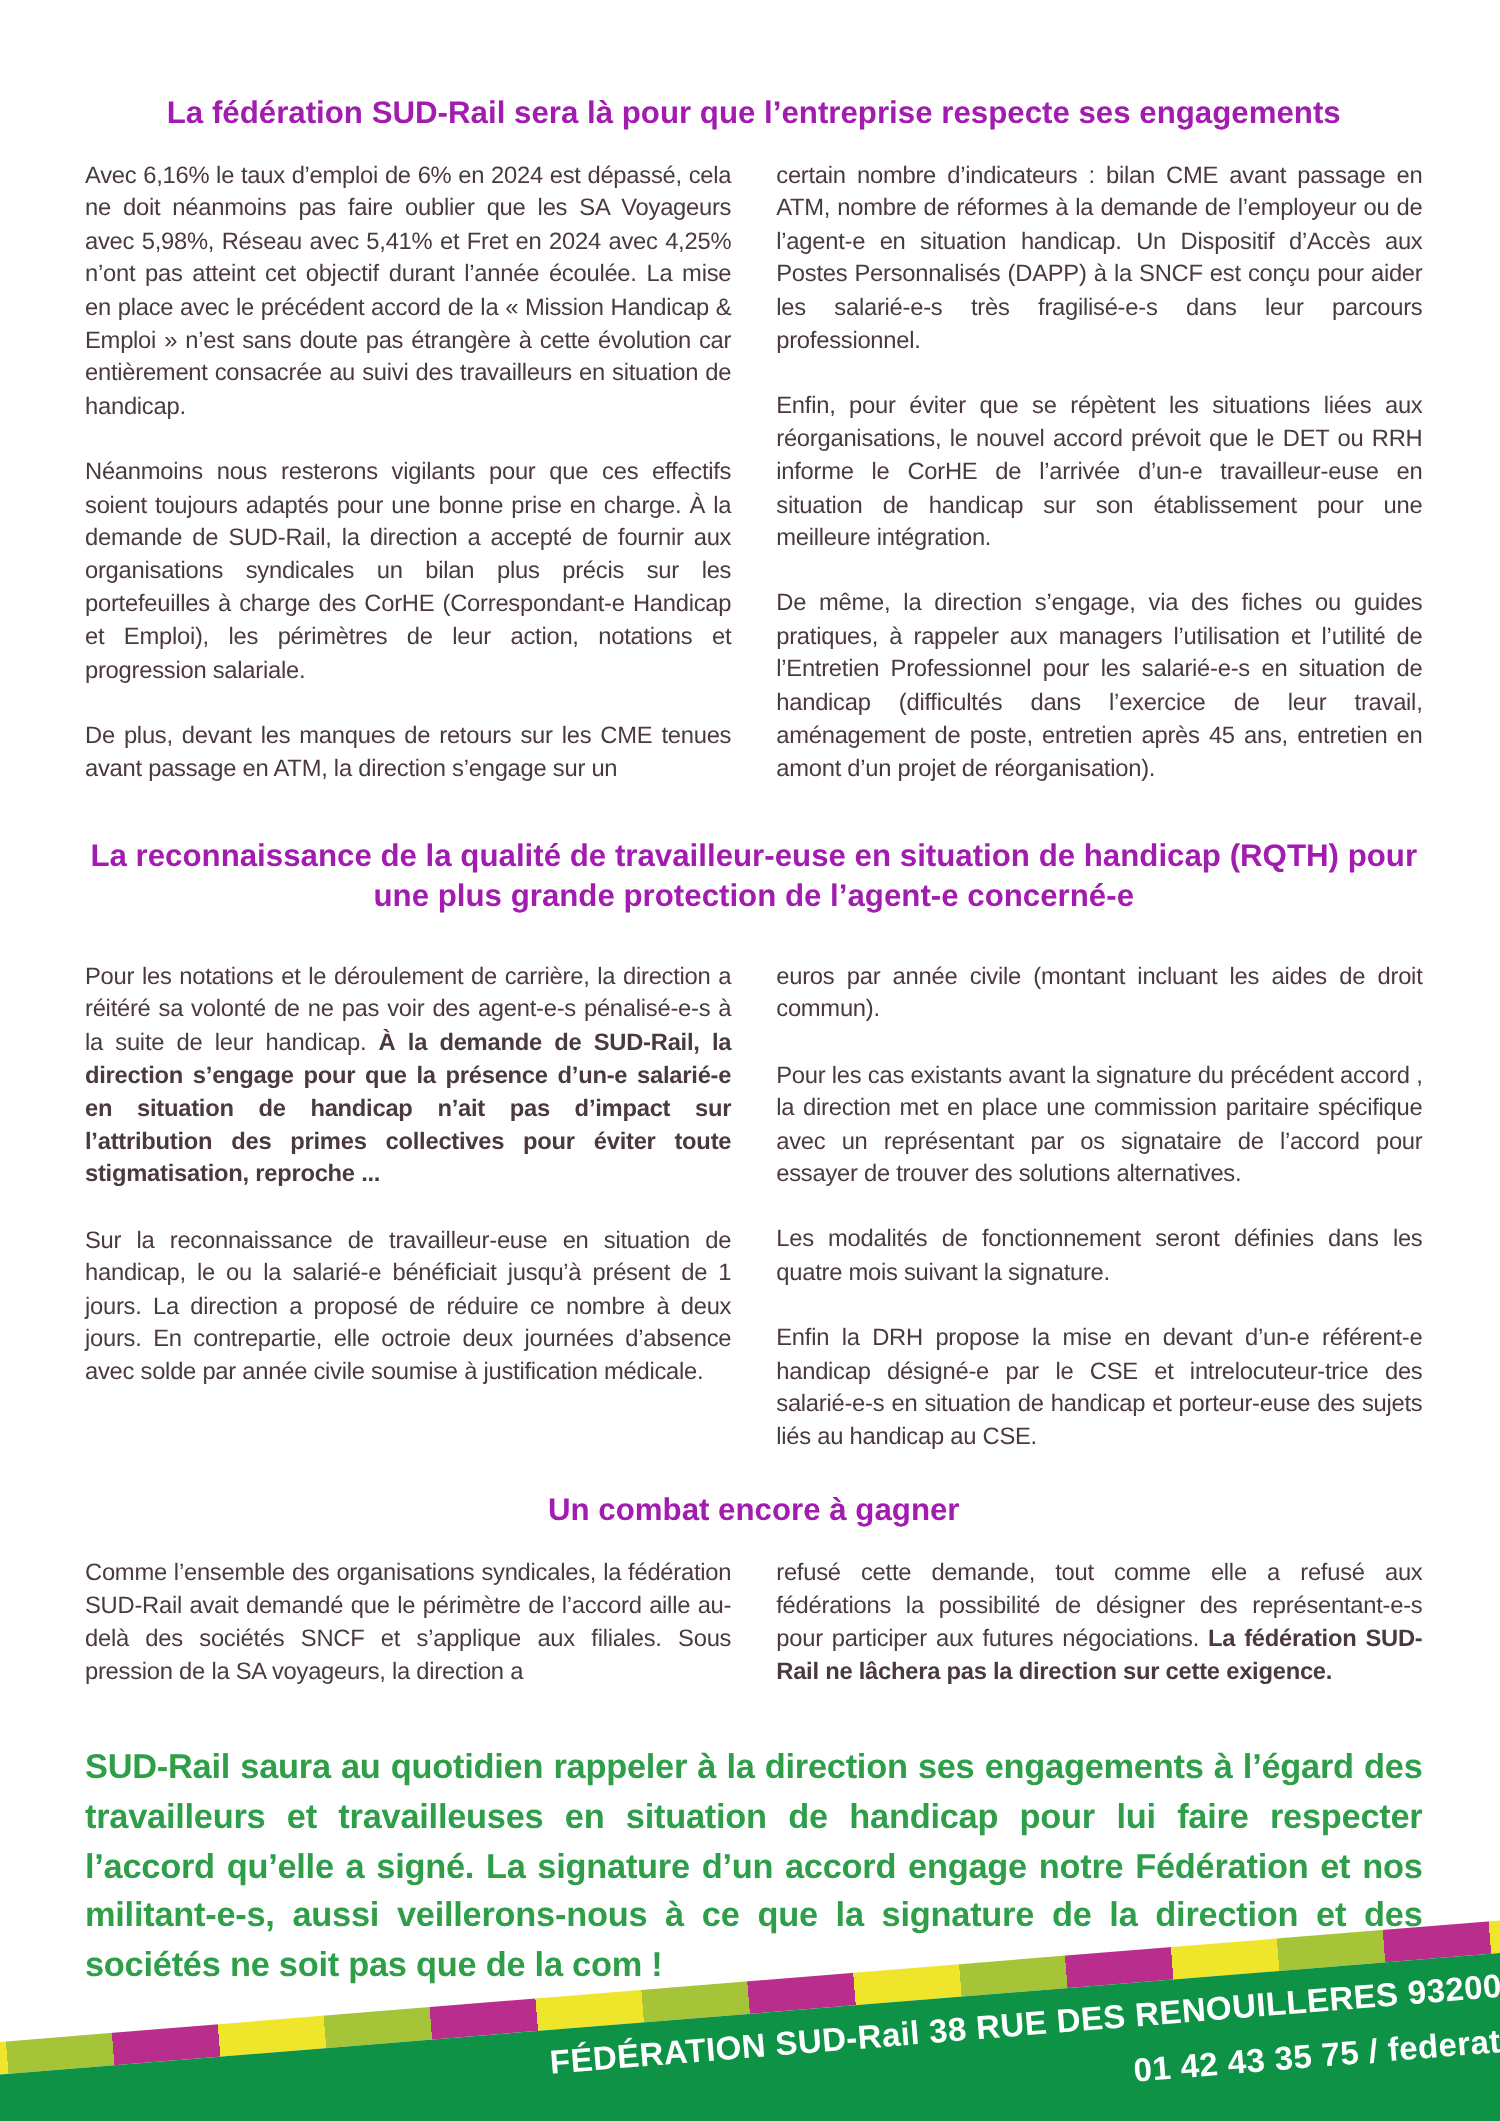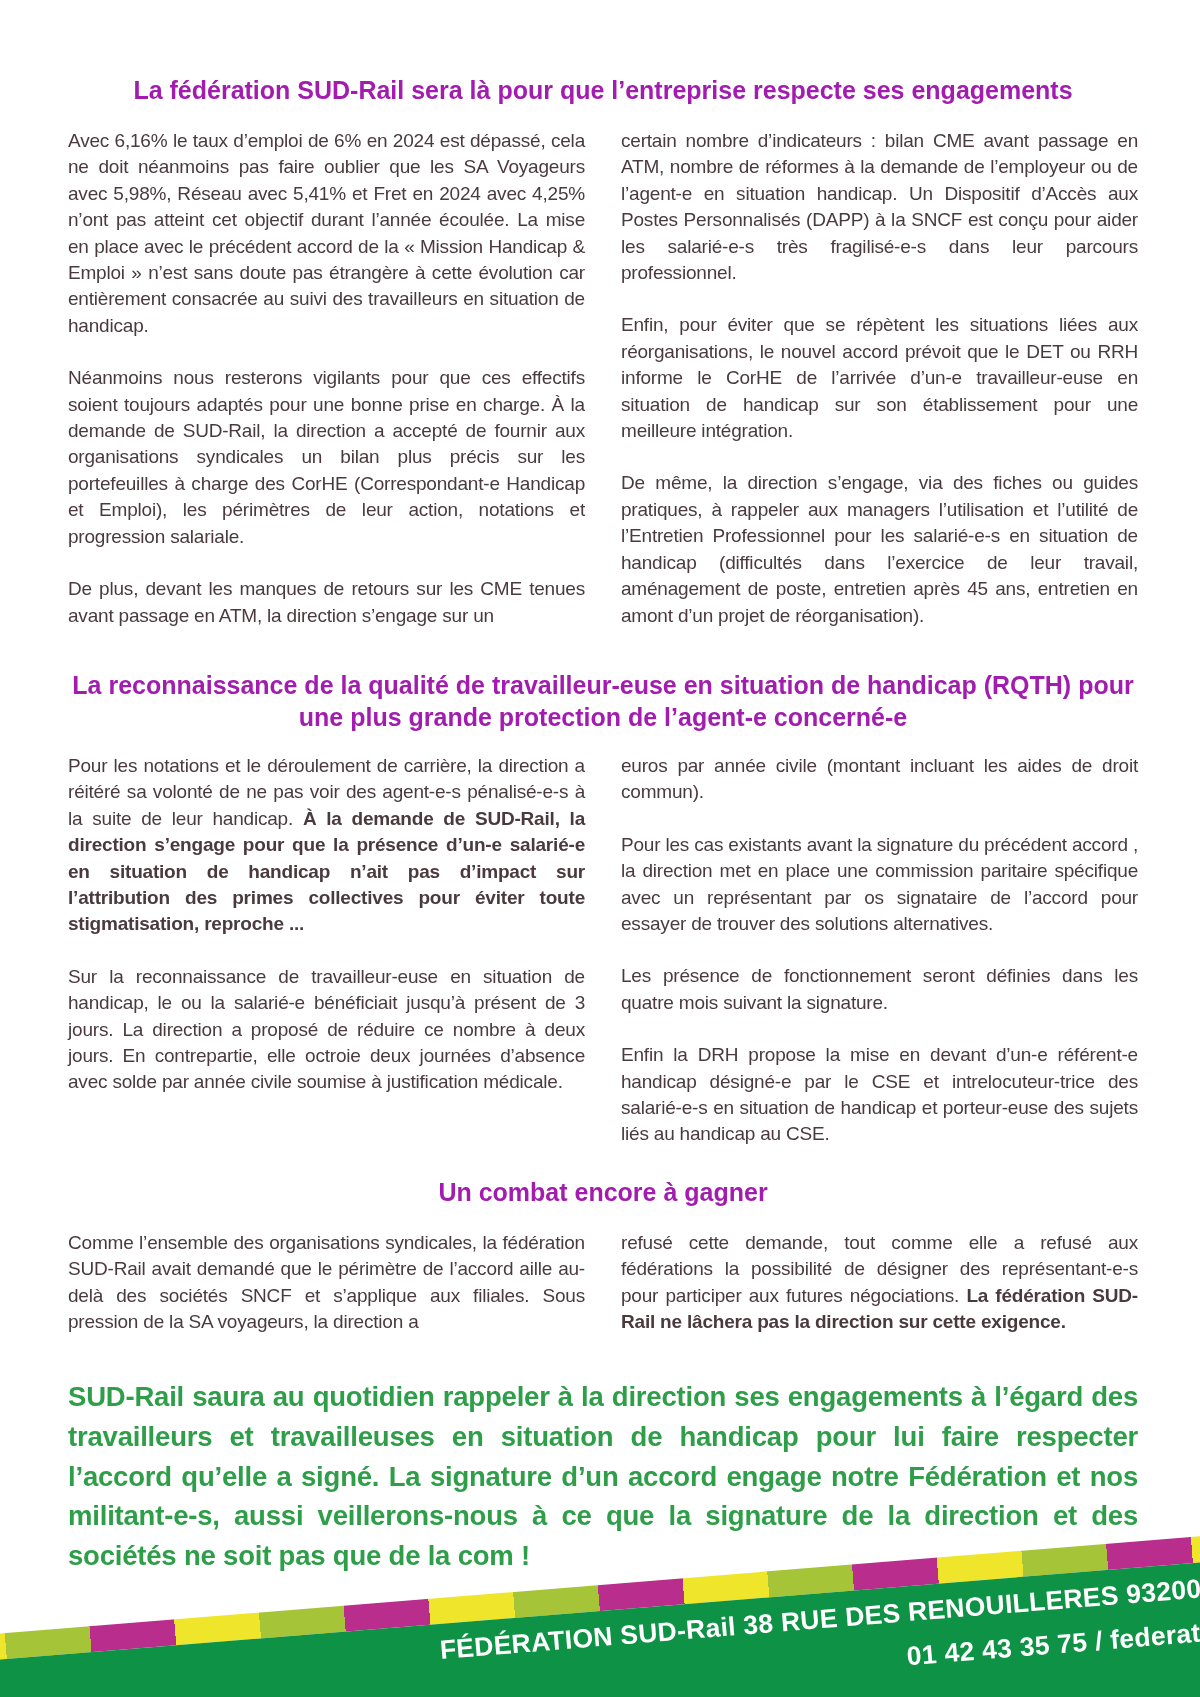--- a/index.html
+++ b/index.html
@@ -14,21 +14,21 @@
 
   .sec-heading {
     color: #a21caf;
     font-weight: bold;
     font-size: 25px;
     line-height: 1.28;
     text-align: center;
     margin: 0;
   }
   .h1 { margin-top: 74px; margin-bottom: 22px; }
-  .h2 { margin-top: 40px; margin-bottom: 20px; }
+  .h2 { margin-top: 40px; margin-bottom: 36px; }
   .h3 { margin-top: 28px; margin-bottom: 22px; }
 
   .cols { display: flex; gap: 36px; }
   .col { flex: 1; min-width: 0; }
   .col p {
     margin: 0 0 26px 0;
     color: #4a3a3e;
     font-size: 19px;
     line-height: 1.39;
     text-align: justify;
@@ -95,26 +95,26 @@
       <p>certain nombre d’indicateurs : bilan CME avant passage en ATM, nombre de réformes à la demande de l’employeur ou de l’agent-e en situation handicap. Un Dispositif d’Accès aux Postes Personnalisés (DAPP) à la SNCF est conçu pour aider les salarié-e-s très fragilisé-e-s dans leur parcours professionnel.</p>
       <p>Enfin, pour éviter que se répètent les situations liées aux réorganisations, le nouvel accord prévoit que le DET ou RRH informe le CorHE de l’arrivée d’un-e travailleur-euse en situation de handicap sur son établissement pour une meilleure intégration.</p>
       <p class="last">De même, la direction s’engage, via des fiches ou guides pratiques, à rappeler aux managers l’utilisation et l’utilité de l’Entretien Professionnel pour les salarié-e-s en situation de handicap (difficultés dans l’exercice de leur travail, aménagement de poste, entretien après 45 ans, entretien en amont d’un projet de réorganisation).</p>
     </div>
   </div>
 
   <h2 class="sec-heading h2">La reconnaissance de la qualité de travailleur-euse en situation de handicap (RQTH) pour une plus grande protection de l’agent-e concerné-e</h2>
   <div class="cols">
     <div class="col">
       <p>Pour les notations et le déroulement de carrière, la direction a réitéré sa volonté de ne pas voir des agent-e-s pénalisé-e-s à la suite de leur handicap. <b>À la demande de SUD-Rail, la direction s’engage pour que la présence d’un-e salarié-e en situation de handicap n’ait pas d’impact sur l’attribution des primes collectives pour éviter toute stigmatisation, reproche ...</b></p>
-      <p>Sur la reconnaissance de travailleur-euse en situation de handicap, le ou la salarié-e bénéficiait jusqu’à présent de 3 jours. La direction a proposé de réduire ce nombre à deux jours. En contrepartie, elle octroie deux journées d’absence avec solde par année civile soumise à justification médicale.</p>
+      <p>Sur la reconnaissance de travailleur-euse en situation de handicap, le ou la salarié-e bénéficiait jusqu’à présent de 1 jours. La direction a proposé de réduire ce nombre à deux jours. En contrepartie, elle octroie deux journées d’absence avec solde par année civile soumise à justification médicale.</p>
     </div>
     <div class="col">
       <p>euros par année civile (montant incluant les aides de droit commun).</p>
       <p>Pour les cas existants avant la signature du précédent accord , la direction met en place une commission paritaire spécifique avec un représentant par os signataire de l’accord pour essayer de trouver des solutions alternatives.</p>
-      <p>Les présence de fonctionnement seront définies dans les quatre mois suivant la signature.</p>
+      <p>Les modalités de fonctionnement seront définies dans les quatre mois suivant la signature.</p>
       <p class="last">Enfin la DRH propose la mise en devant d’un-e référent-e handicap désigné-e par le CSE et intrelocuteur-trice des salarié-e-s en situation de handicap et porteur-euse des sujets liés au handicap au CSE.</p>
     </div>
   </div>
 
   <h2 class="sec-heading h3">Un combat encore à gagner</h2>
   <div class="cols">
     <div class="col">
       <p class="last">Comme l’ensemble des organisations syndicales, la fédération SUD-Rail avait demandé que le périmètre de l’accord aille au-delà des sociétés SNCF et s’applique aux filiales. Sous pression de la SA voyageurs, la direction a</p>
     </div>
     <div class="col">

